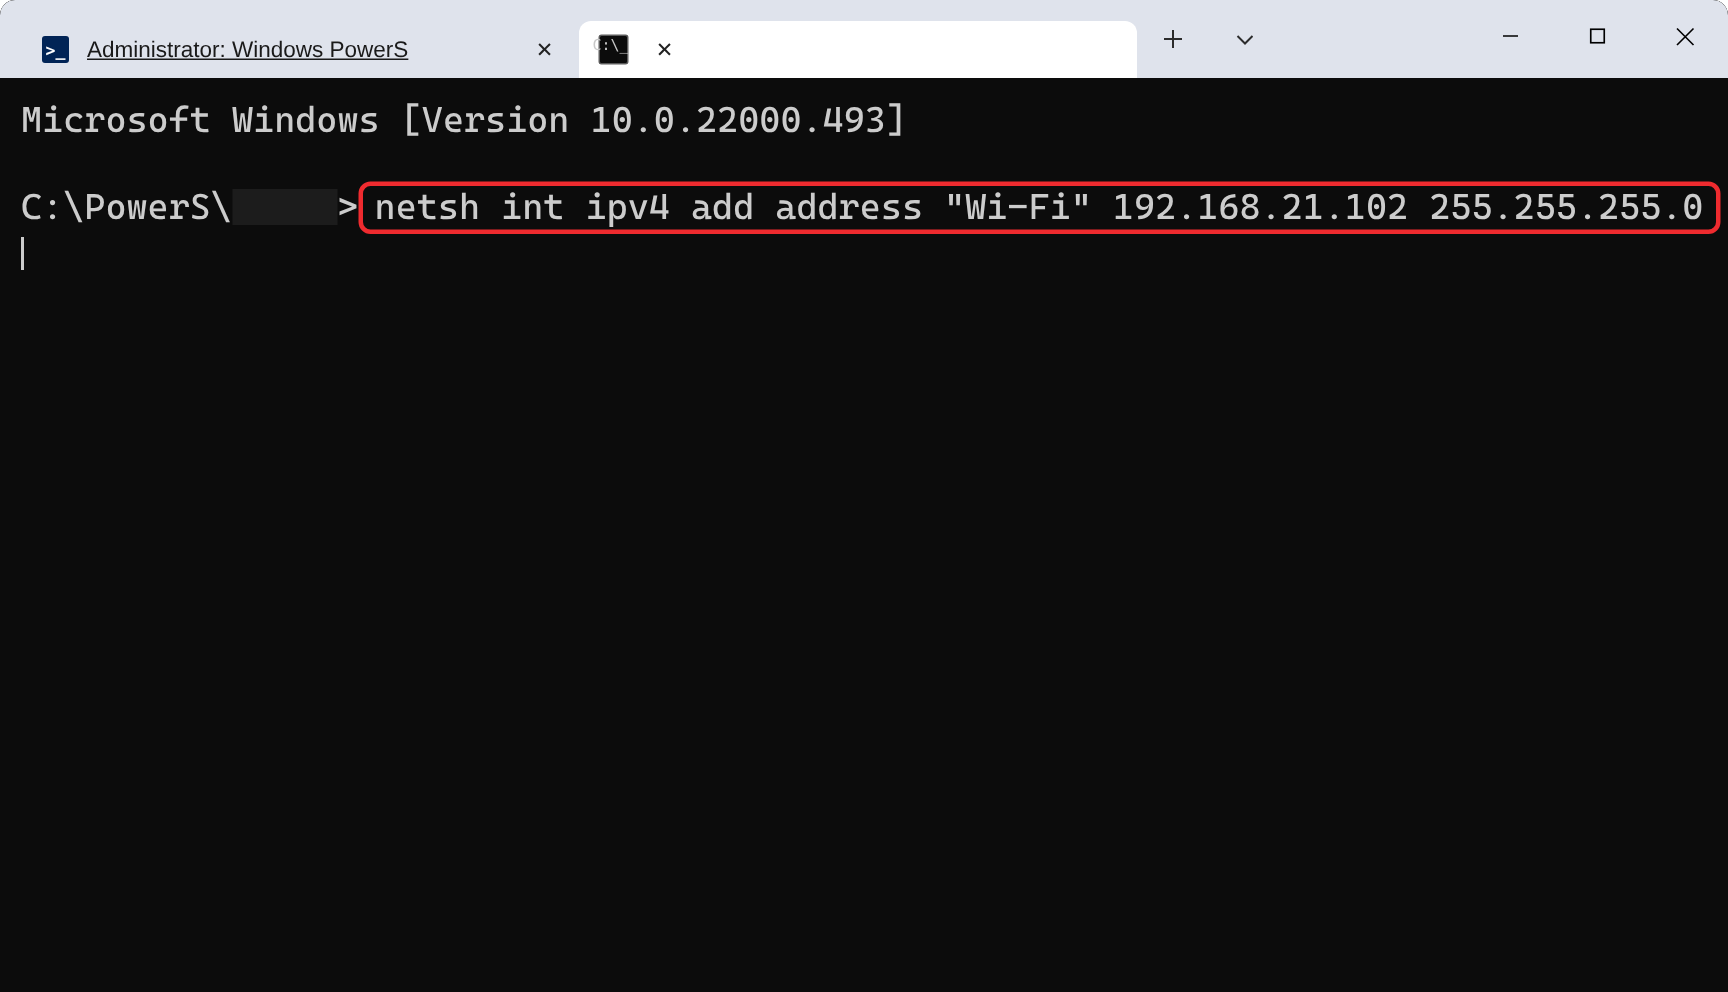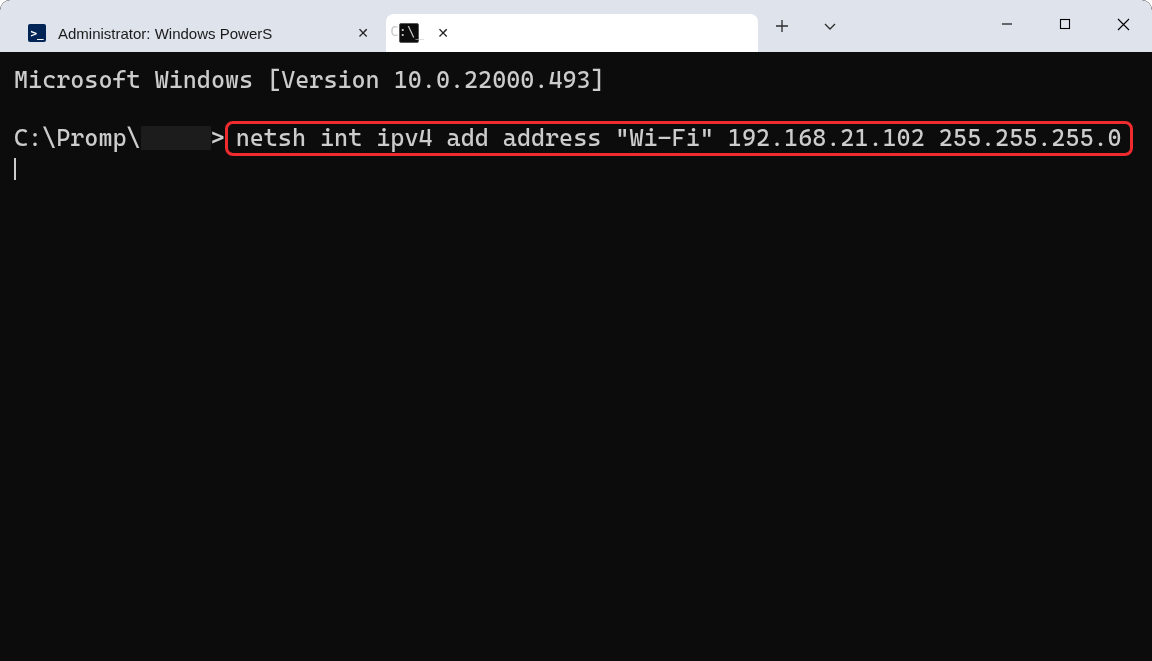--- a/index.html
+++ b/index.html
@@ -3,37 +3,37 @@
 <meta charset="utf-8">
 <style>
   html,body{margin:0;padding:0;width:1152px;height:661px;background:#fff;font-family:"Segoe UI",Arial,sans-serif;overflow:hidden;}
   .window{position:relative;width:1152px;height:661px;background:#000;border-radius:10px 10px 0 0;overflow:hidden;}
   .titlebar{height:52px;background:#dfe3ec;display:flex;align-items:stretch;border-radius:10px 10px 0 0;}
   .tabs{display:flex;align-items:flex-end;padding-left:14px;flex:0 0 auto;}
   .tab{display:flex;align-items:center;height:38px;width:348px;padding:0 10px 0 14px;font-size:15px;color:#1a1a1a;border-radius:8px 8px 0 0;position:relative;white-space:nowrap;overflow:hidden;}
   .tab.active{background:#fff;}
   .tab.inactive{background:transparent;}
   .tab-icon{width:18px;height:18px;margin-right:12px;flex:0 0 auto;display:flex;align-items:center;justify-content:center;}
-  .tab-title{flex:1;overflow:hidden;text-overflow:clip;}
+  .tab-title{flex:1;overflow:hidden;text-overflow:clip;text-decoration:underline;}
   .tab-close{width:26px;height:26px;display:flex;align-items:center;justify-content:center;color:#222;font-size:14px;flex:0 0 auto;border-radius:4px;}
   .tabbar-btn{width:48px;height:52px;display:flex;align-items:center;justify-content:center;color:#2c2c2c;}
   .tabbar-btn svg{width:14px;height:14px;}
   .tabbar-sep{flex:0 0 auto;}
   .spacer{flex:1;}
   .win-controls{display:flex;}
   .win-btn{width:58px;height:48px;display:flex;align-items:center;justify-content:center;color:#000;}
   .terminal{position:absolute;top:52px;left:0;right:0;bottom:0;background:#0c0c0c;padding:14px 14px;color:#cccccc;font-family:Consolas,"Cascadia Mono",monospace;font-size:24px;line-height:29px;}
   .line{white-space:pre;}
   .redact{display:inline-block;width:70px;height:24px;background:#1c1c1c;vertical-align:-4px;}
   .cmd-highlight{display:inline-block;padding:0 8px;border:3px solid #ef2b2f;border-radius:8px;margin:-4px 0;}
   .cursor{display:inline-block;width:2px;height:22px;background:#cccccc;vertical-align:middle;}
   .ps-icon{background:#012456;width:18px;height:18px;display:flex;align-items:center;justify-content:center;border-radius:2px;}
   .ps-icon span{color:#fff;font-size:11px;font-weight:bold;font-family:monospace;}
   .cmd-icon{background:#0c0c0c;width:18px;height:18px;display:flex;align-items:center;justify-content:center;border-radius:2px;border:1px solid #5a5a5a;}
-  .cmd-icon span{color:#c8c8c8;font-size:14px;font-family:monospace;line-height:1;position:relative;top:-2px;left:-2px;}
+  .cmd-icon span{color:#c8c8c8;font-size:10px;font-family:monospace;line-height:1;position:relative;top:-2px;left:-2px;}
 </style>
 </head>
 <body>
 
 <div class="window">
 
   <div class="titlebar">
     <div class="tabs">
 
       <div class="tab inactive">
@@ -89,17 +89,17 @@
         <svg width="13" height="13" viewBox="0 0 13 13">
             <path d="M1 1l11 11M12 1L1 12" stroke="#000" stroke-width="1.1"></path>
           </svg>
       </div>
     </div>
   </div>
 
   <div class="terminal">
     <div class="line">Microsoft Windows [Version 10.0.22000.493]</div>
     <div class="line"> </div>
-    <div class="line"><span>C:\Promp\</span><span class="redact"></span><span>&gt;</span><span class="cmd-highlight"><span>netsh int ipv4 add address "Wi-Fi" 192.168.21.102 255.255.255.0</span></span></div>
+    <div class="line"><span>C:\PowerS\</span><span class="redact"></span><span>&gt;</span><span class="cmd-highlight"><span>netsh int ipv4 add address "Wi-Fi" 192.168.21.102 255.255.255.0</span></span></div>
     <div class="line"><span class="cursor"></span></div>
   </div>
 
 </div>
 
 </body></html>

